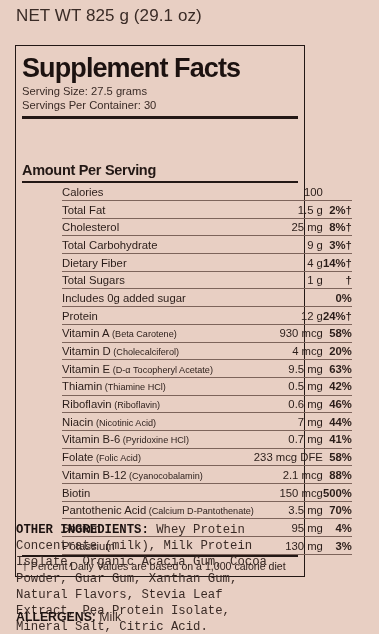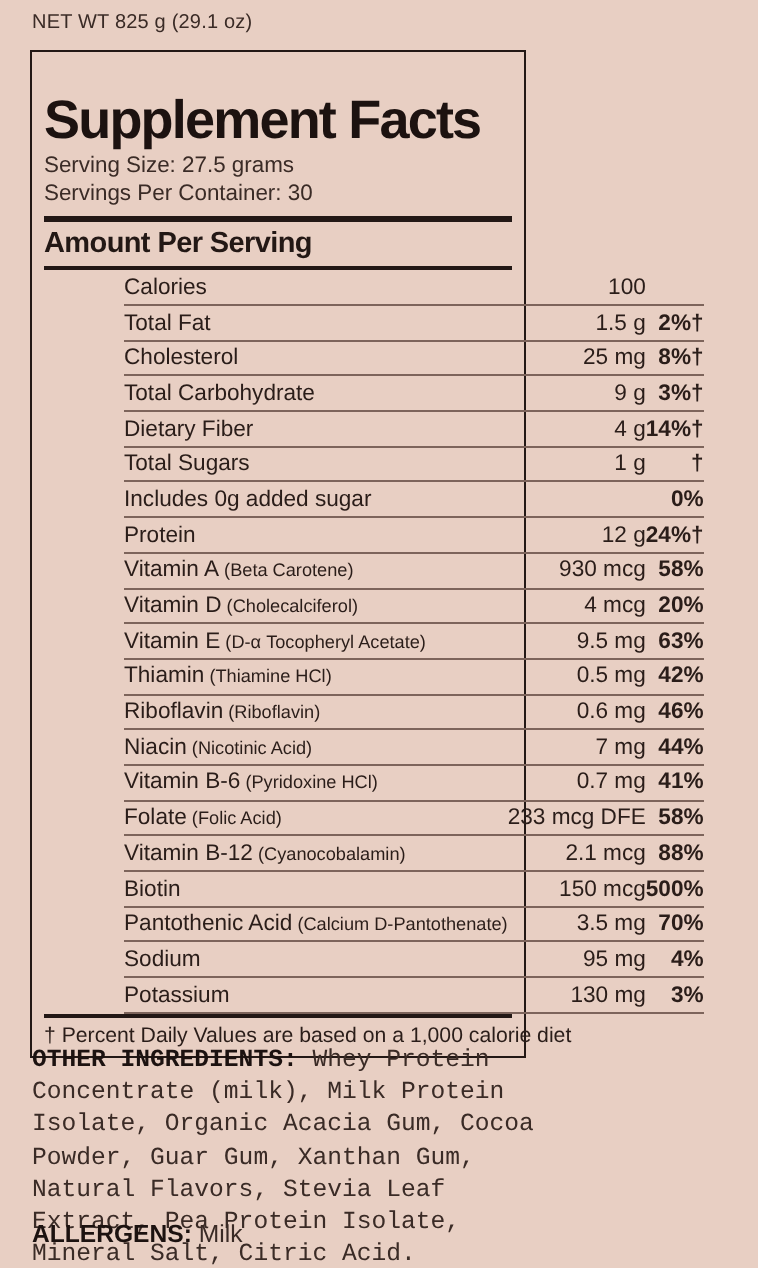--- a/index.html
+++ b/index.html
@@ -13,33 +13,33 @@
     font-family: "Liberation Sans", sans-serif;
     color: #231815;
     overflow: hidden;
     position: relative;
   }
 
   .net-wt {
     position: absolute;
     left: 16px;
     top: 6px;
-    font-size: 10px;
+    font-size: 17px;
     color: #3a2b26;
     letter-spacing: 0.1px;
   }
 
   .panel {
     position: absolute;
     left: 15px;
-    top: 25px;
-    width: 248px;
+    top: 45px;
+    width: 290px;
     border: 1.5px solid #231815;
     box-sizing: border-box;
-    padding: 20px 6px 3px 6px;
+    padding: 8px 6px 3px 6px;
     background: transparent;
   }
 
   .sf-title {
     font-size: 27px;
     font-weight: bold;
     letter-spacing: -0.9px;
     line-height: 1.0;
     margin: 1px 0 3px 0;
     color: #1c1210;
@@ -63,20 +63,21 @@
   .amount-head {
     display: flex;
     align-items: baseline;
     justify-content: space-between;
     font-weight: bold;
     padding: 3px 0 3px 0;
   }
   .amount-head .aps {
     font-size: 14.5px;
     letter-spacing: -0.3px;
+    margin-top: 40px;
   }
   .amount-head .pdv {
     font-size: 11.8px;
     letter-spacing: -0.2px;
     padding-right: 1px;
   }
 
   table.nutri {
     width: 100%;
     border-collapse: collapse;

